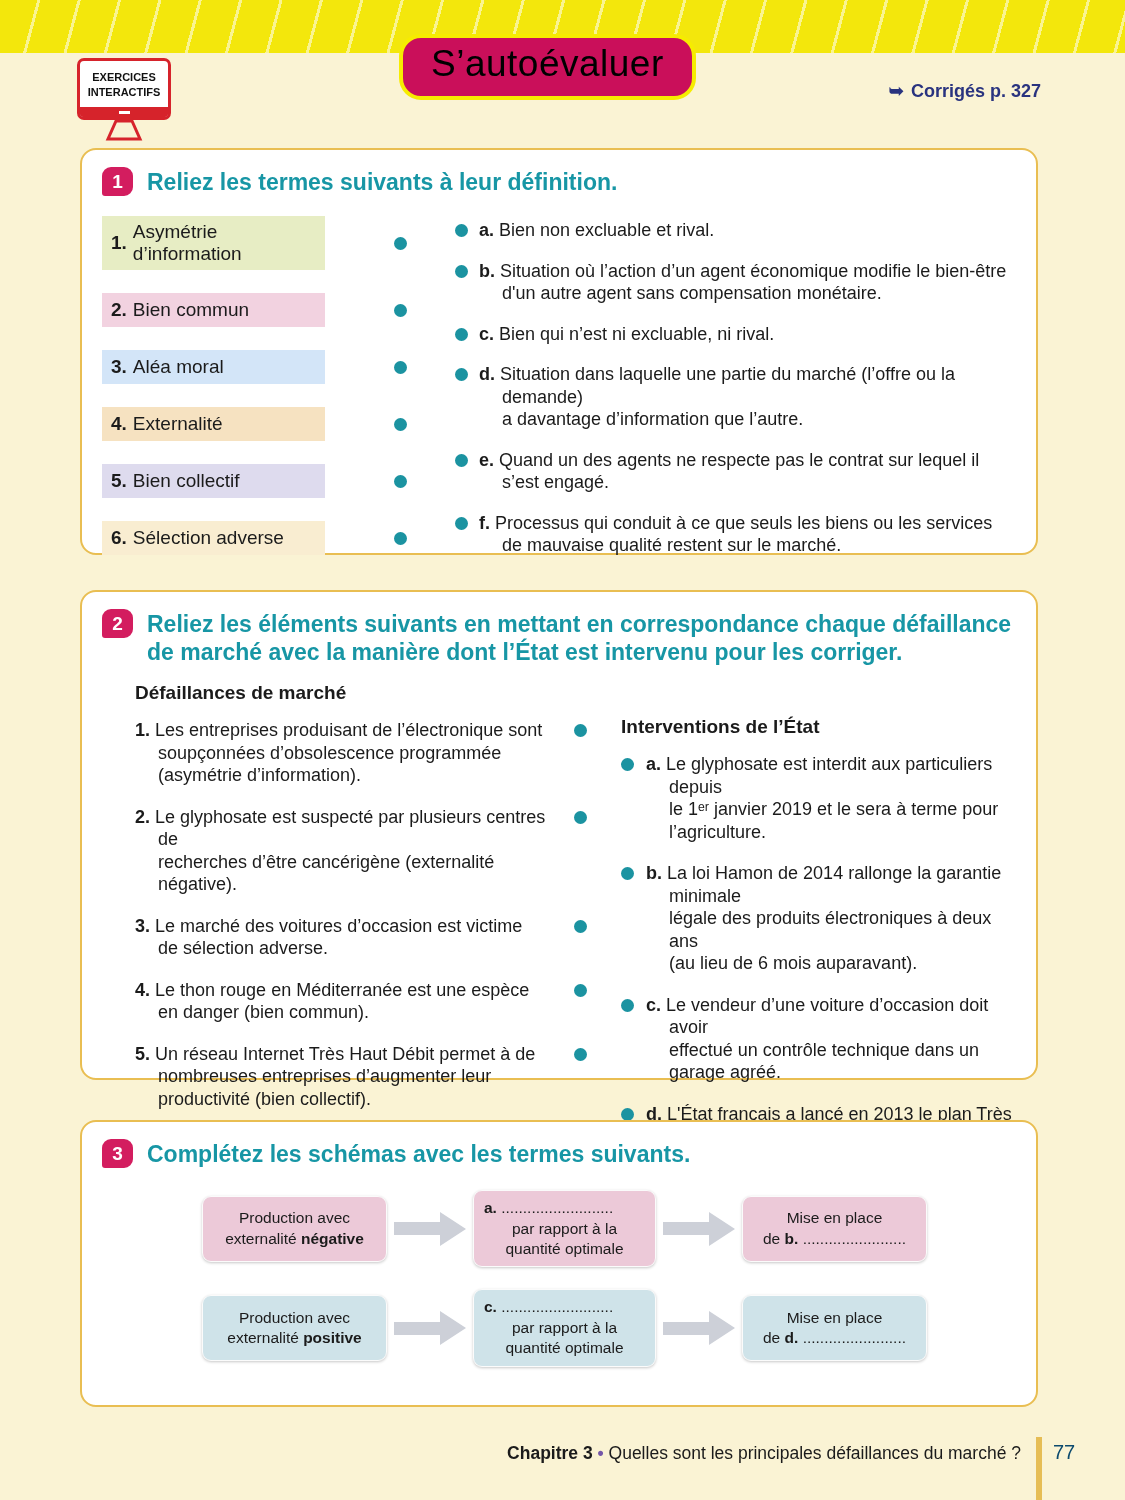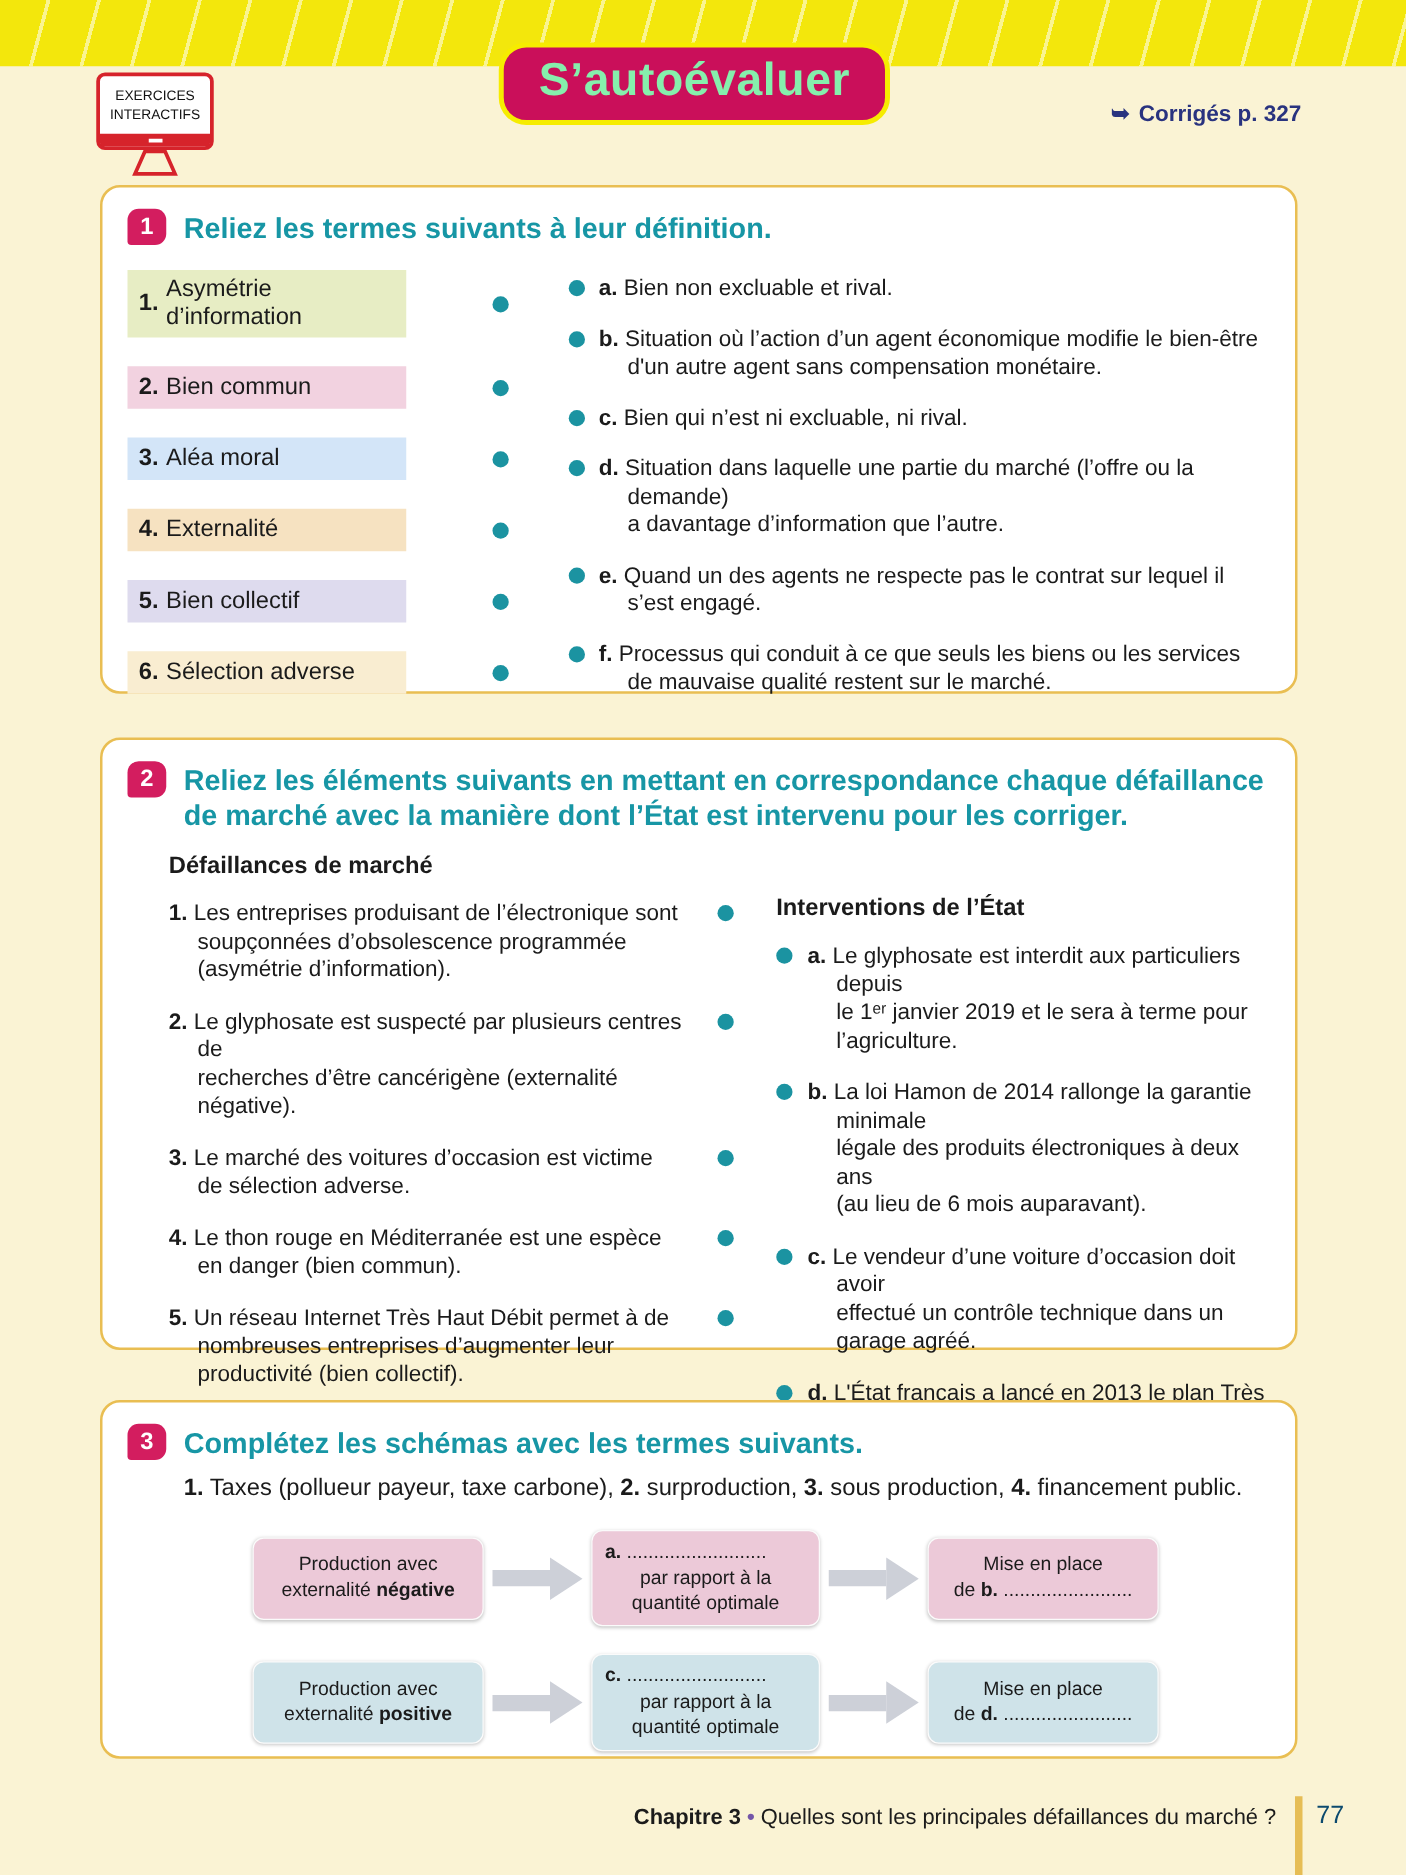--- a/index.html
+++ b/index.html
@@ -19,29 +19,29 @@
       repeating-linear-gradient(105deg, rgba(255,255,255,0) 0 36px, rgba(255,255,255,.55) 36px 39px),
       #f3e70c;
   }
   .banner {
     position:absolute; top:34px; left:399px;
     background:#ca0f5a;
     border:4px solid #f6ec00;
     border-radius:22px;
     padding:5px 28px 11px 28px;
   }
-  .banner-label { color:#86efac; font-size:37px; font-weight:bold; letter-spacing:.5px; }
+  .banner-label { color:#000000; font-size:37px; font-weight:normal; letter-spacing:.5px; }
 
   
   .monitor { position:absolute; top:58px; left:77px; width:94px; text-align:center; }
   .screen {
     border:3px solid #d6232b; border-radius:7px; background:#fff;
     padding:9px 3px 16px 3px; position:relative;
   }
-  .screen-txt { font-size:11px; font-weight:normal; line-height:1.4; color:#111; }
+  .screen-txt { font-size:11px; font-weight:bold; line-height:1.4; color:#111; }
   .screen-bar { position:absolute; bottom:0; left:0; right:0; height:10px; background:#d6232b; border-radius:0 0 3px 3px; }
   .screen-dash { position:absolute; bottom:3px; left:50%; width:11px; height:3px; margin-left:-5px; background:#fff; }
 
   
   .corriges {
     position:absolute; top:80px; right:84px;
     color:#29337f; font-weight:bold; font-size:18px;
   }
   .corriges-arrow { margin-right:7px; font-size:18px; }
 
@@ -288,21 +288,20 @@
       </div>
     </div>
   </div>
 </div>
 
 <div class="card" id="card3">
   <div class="ex-head">
     <div class="num-badge">3</div>
     <p class="ex-title">Complétez les schémas avec les termes suivants.</p>
   </div>
-  <p class="bank"><b>1.</b> <span>Taxes (pollueur payeur, taxe carbone),</span> <b>2.</b> <span>surproduction,</span> <b>3.</b> <span>sous production,</span> <b>4.</b> <span>financement public.</span></p>
 
   <div class="schema">
     <div class="sbox b1" style="background: rgb(236, 201, 216);">
       <div><span>Production avec</span></div>
       <div><span>externalité </span><b>négative</b></div>
     </div>
     <div class="arrow">
         <div class="arrow-shaft"></div>
         <div class="arrow-head"></div>
       </div>

